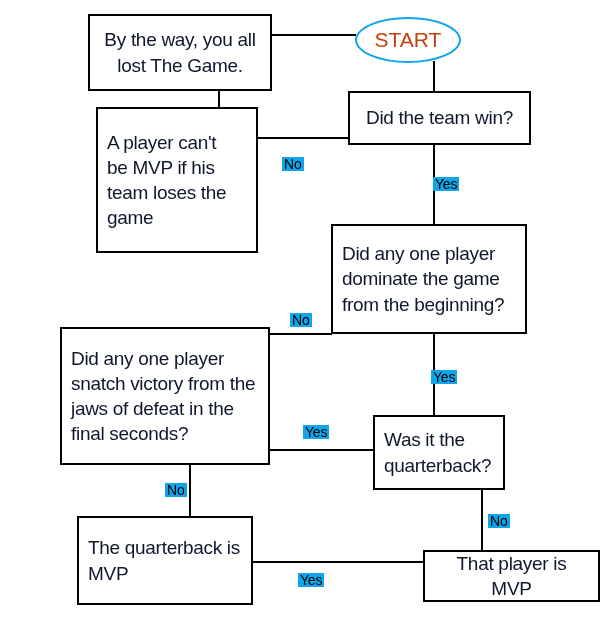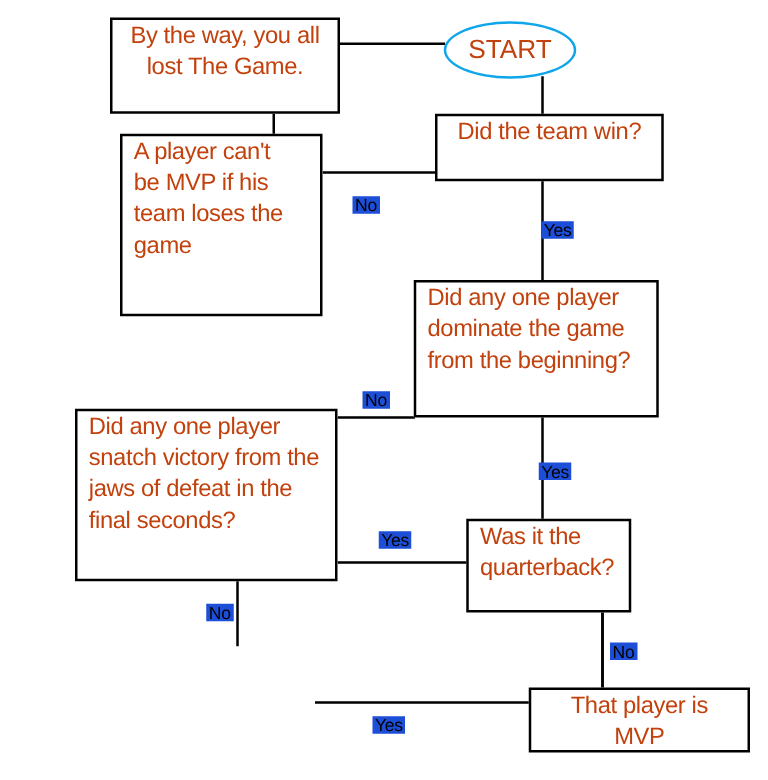--- a/index.html
+++ b/index.html
@@ -17,21 +17,22 @@
     background: #ffffff;
     overflow: hidden;
   }
   .node {
     position: absolute;
     box-sizing: border-box;
     border: 2px solid #000000;
     background: #ffffff;
     display: flex;
     flex-direction: column;
-    color: #c2410c;
+    justify-content: center;
+    color: #0f172a;
     font-family: "Liberation Sans Narrow", "Liberation Sans", sans-serif;
     font-size: 19px;
     line-height: 1.32;
     letter-spacing: -0.3px;
     z-index: 3;
     -webkit-font-smoothing: none;
   }
   .node .txt {
     display: block;
     white-space: pre-line;
@@ -64,21 +65,21 @@
   .edge.h { height: 2px; }
   .edge.v { width: 2px; }
 
   .edge-label {
     position: absolute;
     color: #000000;
     font-family: "Liberation Sans Narrow", "Liberation Sans", sans-serif;
     font-size: 14px;
     line-height: 1;
     letter-spacing: -0.2px;
-    background: #1d4ed8;
+    background: #0ea5e9;
     padding: 0 2px;
     z-index: 4;
     white-space: nowrap;
   }
 </style>
 </head>
 <body>
 
 <div id="canvas">
 
@@ -136,20 +137,24 @@
 snatch victory from the
 jaws of defeat in the
 final seconds?</span>
   </div>
 
   <div class="node align-left" style="left:373px; top:415px; width:132px; height:75px;">
     <span class="txt">Was it the
 quarterback?</span>
   </div>
 
+  <div class="node align-left" style="left:77px; top:516px; width:176px; height:89px;">
+    <span class="txt">The quarterback is
+MVP</span>
+  </div>
 
   <div class="node align-center" style="left:423px; top:550px; width:177px; height:52px;">
     <span class="txt">That player is MVP</span>
   </div>
 
   <div class="edge-label" style="left:282px; top:157px;">No</div>
 
   <div class="edge-label" style="left:433px; top:177px;">Yes</div>
 
   <div class="edge-label" style="left:290px; top:313px;">No</div>

